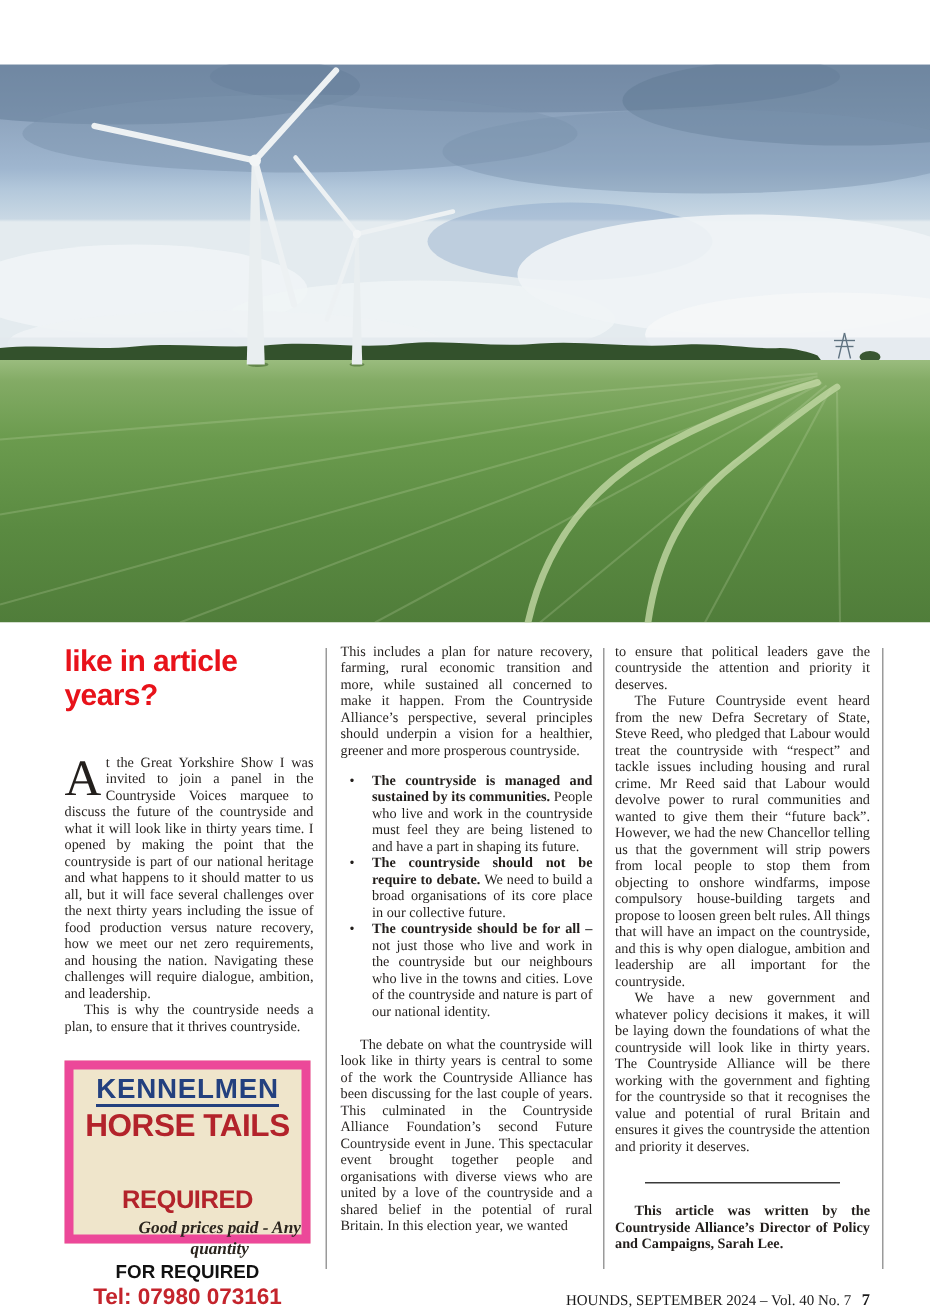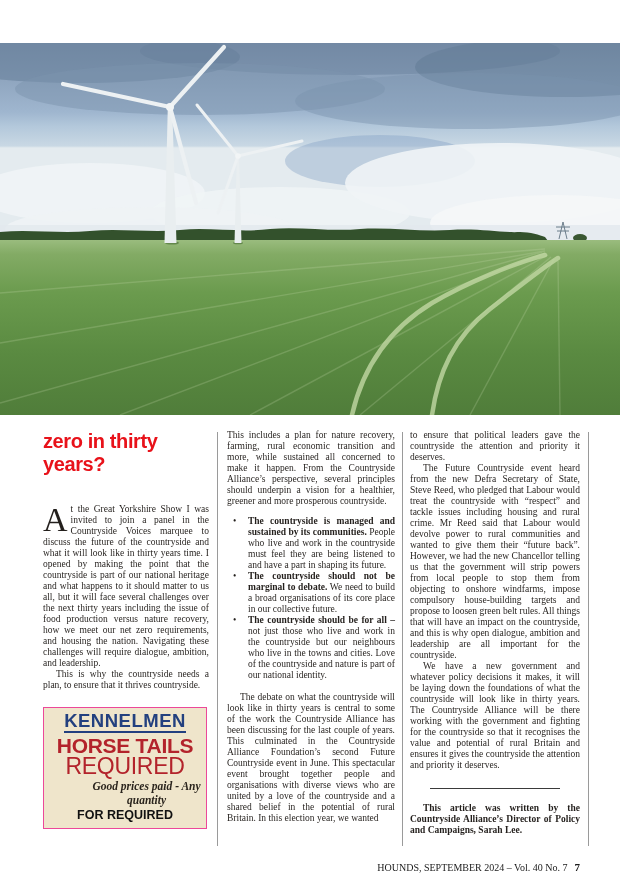--- a/index.html
+++ b/index.html
@@ -19,26 +19,26 @@
   .dropcap{float:left;font-size:34px;line-height:30px;padding:1px 3px 0 0;font-family:"Liberation Serif",serif;}
   .bullets{list-style:none;margin:9px 0 0 0;padding:0;}
   .bullets li{position:relative;padding-left:21px;margin:0;}
   .bullets li::before{content:"\2022";position:absolute;left:6px;top:0;}
   .b{font-weight:700;}
   .vrule{position:absolute;top:432px;width:1px;height:414px;background:#9a9a9a;}
   .vrule.r1{left:217px;}
   .vrule.r2{left:402px;}
   .vrule.r3{left:588px;}
   .advert{position:absolute;left:43px;top:707px;width:164px;height:122px;box-sizing:border-box;
-          border:1px solid #ec4899;background:#efe5cb;text-align:center;
+          border:6px solid #ec4899;background:#efe5cb;text-align:center;
           font-family:"Liberation Sans",sans-serif;padding-top:3px;}
   .ad-kennelmen{display:inline-block;color:#23407f;font-weight:700;font-size:18.5px;line-height:19px;
                 letter-spacing:0.5px;border-bottom:2.5px solid #23407f;padding-bottom:1px;}
   .ad-horse{color:#b3232b;font-weight:700;font-size:21px;line-height:21px;letter-spacing:-0.3px;margin-top:2px;}
-  .ad-required{color:#b3232b;font-weight:400;font-size:23px;line-height:21px;letter-spacing:-0.3px;}
+  .ad-required{color:#b3232b;font-weight:700;font-size:17px;line-height:21px;letter-spacing:-0.3px;margin-top:28px;}
   .ad-prices{font-family:"Liberation Serif",serif;font-style:italic;font-weight:700;
              font-size:11.5px;line-height:14px;color:#2a241d;margin-top:2px;padding-left:43px;}
   .ad-details{color:#111;font-weight:700;font-size:12.5px;line-height:14px;margin-top:1px;}
   .ad-tel{color:#c4242c;font-weight:700;font-size:15px;line-height:17px;margin-top:1px;}
   .divider{border:none;border-top:1px solid #3a3a3a;width:130px;margin:17px auto 14px auto;}
   .byline{font-weight:700;}
   .footer{position:absolute;top:848px;right:40px;font-size:10px;line-height:12px;color:#1b1b1b;
           text-align:right;margin-top:13px;}
   .footer .pagenum{font-weight:700;font-size:11px;margin-left:7px;}
 </style>
@@ -131,45 +131,46 @@
       <g stroke="#edf1f3" stroke-width="3" stroke-linecap="round">
         <line x1="238" y1="113" x2="197" y2="62"></line>
         <line x1="238" y1="113" x2="302" y2="98"></line>
         <line x1="238" y1="113" x2="218" y2="170"></line>
       </g>
       <circle cx="238" cy="113" r="2.8" fill="#f2f5f6"></circle>
     </g>
   </svg>
 
   <div class="headline">
-    <div>zero in thirty years?</div>
+    <div>like in article years?</div>
   </div>
 
   <div class="vrule r1"></div>
   <div class="vrule r2"></div>
   <div class="vrule r3"></div>
 
   <div class="col col-1">
     <p><span class="dropcap">A</span><span>t the Great Yorkshire Show I was invited to join a panel in the Countryside Voices marquee to discuss the future of the countryside and what it will look like in thirty years time. I opened by making the point that the countryside is part of our national heritage and what happens to it should matter to us all, but it will face several challenges over the next thirty years including the issue of food production versus nature recovery, how we meet our net zero requirements, and housing the nation. Navigating these challenges will require dialogue, ambition, and leadership.</span></p>
     <p class="indent">This is why the countryside needs a plan, to ensure that it thrives countryside.</p>
   </div>
 
   <div class="advert">
     <div><span class="ad-kennelmen">KENNELMEN</span></div>
     <div class="ad-horse">HORSE TAILS</div>
     <div class="ad-required">REQUIRED</div>
     <div class="ad-prices">Good prices paid - Any quantity</div>
     <div class="ad-details">FOR REQUIRED</div>
+    <div class="ad-tel">Tel: 07980 073161</div>
   </div>
 
   <div class="col col-2">
     <p>This includes a plan for nature recovery, farming, rural economic transition and more, while sustained all concerned to make it happen. From the Countryside Alliance’s perspective, several principles should underpin a vision for a healthier, greener and more prosperous countryside.</p>
     <ul class="bullets">
       <li><span class="b">The countryside is managed and sustained by its communities.</span><span> People who live and work in the countryside must feel they are being listened to and have a part in shaping its future.</span></li>
-      <li><span class="b">The countryside should not be marginal to debate.</span><span> We need to build a broad organisations of its core place in our collective future.</span></li>
+      <li><span class="b">The countryside should not be require to debate.</span><span> We need to build a broad organisations of its core place in our collective future.</span></li>
       <li><span class="b">The countryside should be for all –</span><span> not just those who live and work in the countryside but our neighbours who live in the towns and cities. Love of the countryside and nature is part of our national identity.</span></li>
     </ul>
     <p class="indent gap-top">The debate on what the countryside will look like in thirty years is central to some of the work the Countryside Alliance has been discussing for the last couple of years. This culminated in the Countryside Alliance Foundation’s second Future Countryside event in June. This spectacular event brought together people and organisations with diverse views who are united by a love of the countryside and a shared belief in the potential of rural Britain. In this election year, we wanted</p>
   </div>
 
   <div class="col col-3">
     <p>to ensure that political leaders gave the countryside the attention and priority it deserves.</p>
     <p class="indent">The Future Countryside event heard from the new Defra Secretary of State, Steve Reed, who pledged that Labour would treat the countryside with “respect” and tackle issues including housing and rural crime. Mr Reed said that Labour would devolve power to rural communities and wanted to give them their “future back”. However, we had the new Chancellor telling us that the government will strip powers from local people to stop them from objecting to onshore windfarms, impose compulsory house-building targets and propose to loosen green belt rules. All things that will have an impact on the countryside, and this is why open dialogue, ambition and leadership are all important for the countryside.</p>
     <p class="indent">We have a new government and whatever policy decisions it makes, it will be laying down the foundations of what the countryside will look like in thirty years. The Countryside Alliance will be there working with the government and fighting for the countryside so that it recognises the value and potential of rural Britain and ensures it gives the countryside the attention and priority it deserves.</p>
     <hr class="divider">

